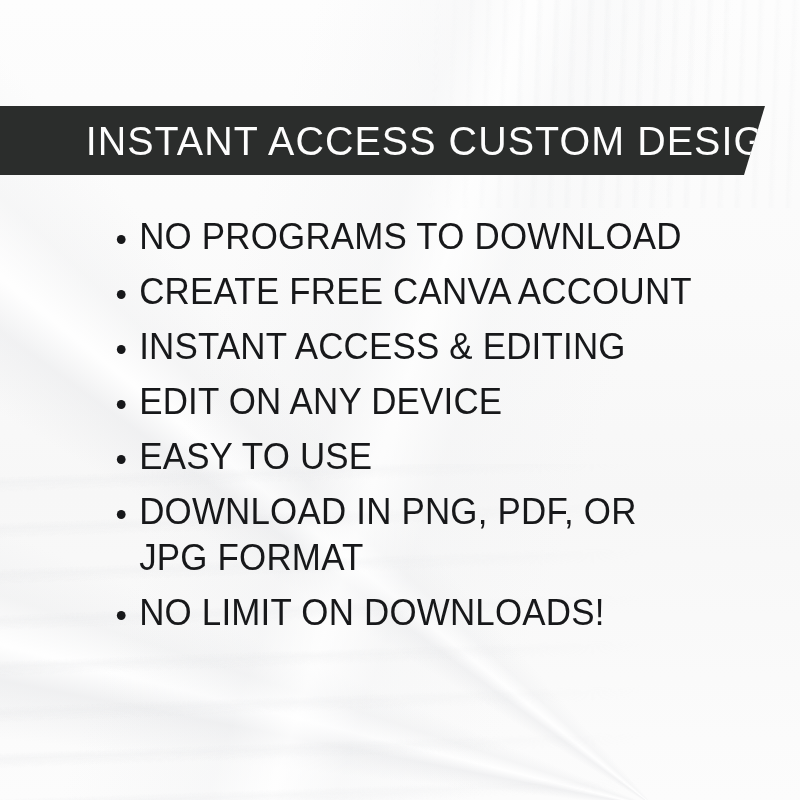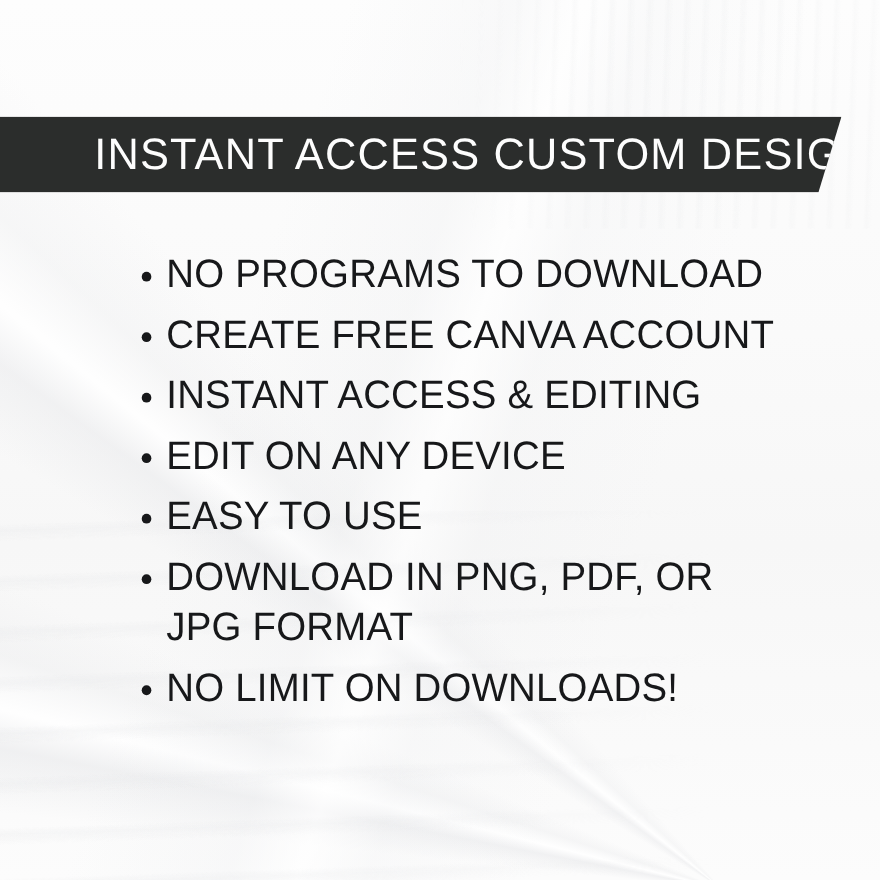--- a/index.html
+++ b/index.html
@@ -140,21 +140,21 @@
     transform: scaleX(0.985);
     transform-origin: left center;
   }
 
   
   .feature-list {
     position: absolute;
     left: 112px;
     top: 214px;
     width: 600px;
-    margin: 12px;
+    margin: 0;
     padding: 0;
     list-style: none;
   }
 
   .feature-item {
     position: relative;
     padding-left: 28px;
     margin: 0 0 9px 0;
     color: #17181a;
     font-family: "Liberation Sans", sans-serif;

